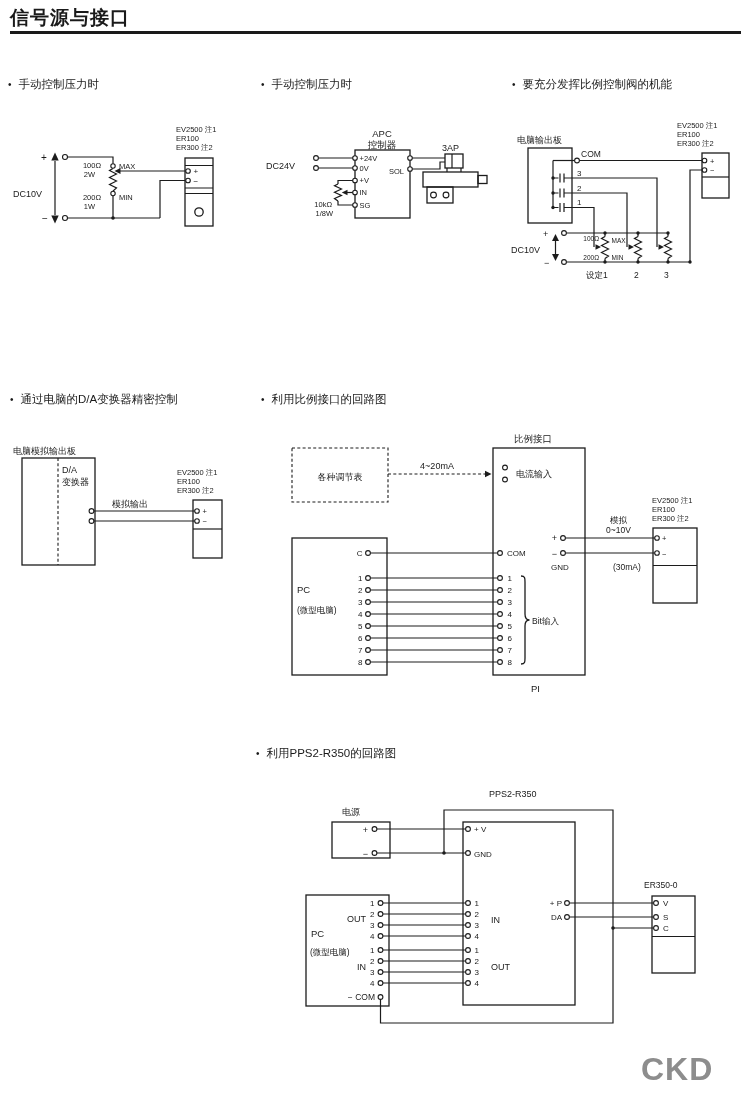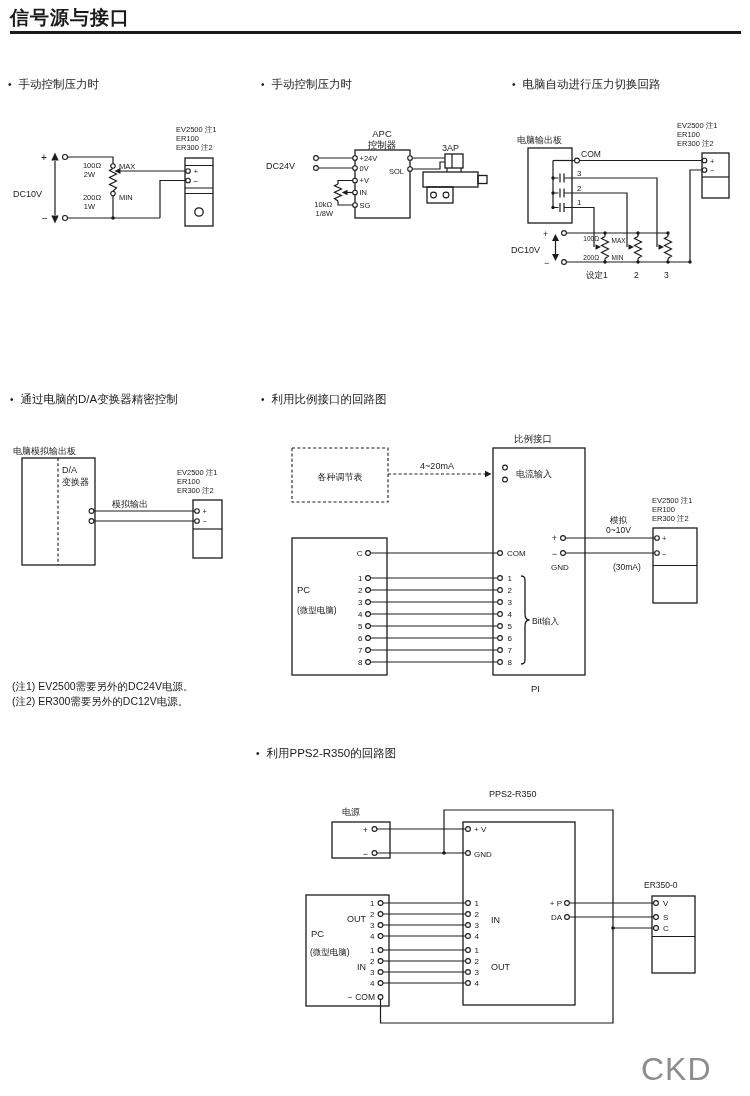--- a/index.html
+++ b/index.html
@@ -5,21 +5,21 @@
   html,body{margin:0;padding:0;background:#e8e8e8;}
   .page{position:relative;width:750px;height:1096px;background:#ffffff;
         font-family:"Liberation Sans",sans-serif;color:#1a1a1a;overflow:hidden;}
   .abs{position:absolute;}
   .title{left:10px;top:5px;font-size:19px;font-weight:bold;letter-spacing:1px;}
   .rule{left:10px;top:31px;width:731px;height:3px;background:#1a1a1a;}
   .intro{left:10px;top:39px;font-size:11.5px;}
   .sec-head{display:flex;gap:7px;font-size:11.5px;align-items:baseline;}
   .bullet{font-size:10px;}
   .notes{left:12px;top:679px;font-size:10.5px;line-height:14.5px;}
-  .logo{left:641px;top:1051px;font-size:32px;font-weight:normal;color:#8d8d8d;letter-spacing:1px;}
+  .logo{left:641px;top:1051px;font-size:32px;font-weight:bold;color:#8d8d8d;letter-spacing:1px;}
   svg{display:block;overflow:visible;}
   svg text{fill:#1a1a1a;font-family:"Liberation Sans",sans-serif;}
   .t65{font-size:6.5px}.t75{font-size:7.5px}.t8{font-size:8px}.t85{font-size:8.5px}
   .t9{font-size:9px}.t95{font-size:9.5px}.t10{font-size:10px}
   .mid{text-anchor:middle}.end{text-anchor:end}
   .wire{stroke:#1c1c1c;stroke-width:1.2;fill:none;}
   .box{stroke:#1c1c1c;stroke-width:1.3;fill:none;}
   .dash{stroke:#1c1c1c;stroke-width:1.1;fill:none;stroke-dasharray:3 2.3;}
   .term{fill:#ffffff;stroke:#1c1c1c;stroke-width:1.1;}
   .dot{fill:#1c1c1c;stroke:none;}
@@ -36,21 +36,21 @@
   <div class="abs sec-head" style="left:8px;top:77px;">
     <span class="bullet">•</span>
     <span>手动控制压力时</span>
   </div>
   <div class="abs sec-head" style="left:261px;top:77px;">
     <span class="bullet">•</span>
     <span>手动控制压力时</span>
   </div>
   <div class="abs sec-head" style="left:512px;top:77px;">
     <span class="bullet">•</span>
-    <span>电脑自动进行压力切换回路</span>
+    <span>要充分发挥比例控制阀的机能</span>
   </div>
   <div class="abs sec-head" style="left:10px;top:392px;">
     <span class="bullet">•</span>
     <span>通过电脑的D/A变换器精密控制</span>
   </div>
   <div class="abs sec-head" style="left:261px;top:392px;">
     <span class="bullet">•</span>
     <span>利用比例接口的回路图</span>
   </div>
   <div class="abs sec-head" style="left:256px;top:746px;">
@@ -400,20 +400,16 @@
     <text class="t9" x="491" y="923">IN</text>
     <text class="t9" x="491" y="970">OUT</text>
     <text class="t8 end" x="562" y="906">+ P</text>
     <text class="t8 end" x="562" y="920">DA</text>
     <text class="t85" x="644" y="888">ER350-0</text>
     <text class="t8" x="663" y="906">V</text>
     <text class="t8" x="663" y="920">S</text>
     <text class="t8" x="663" y="931">C</text>
   </svg>
 
-  <div class="abs notes">
-    <div>(注1) EV2500需要另外的DC24V电源。</div>
-    <div>(注2) ER300需要另外的DC12V电源。</div>
-  </div>
 
   <div class="abs logo">CKD</div>
 
 </div>
 
 </body></html>

